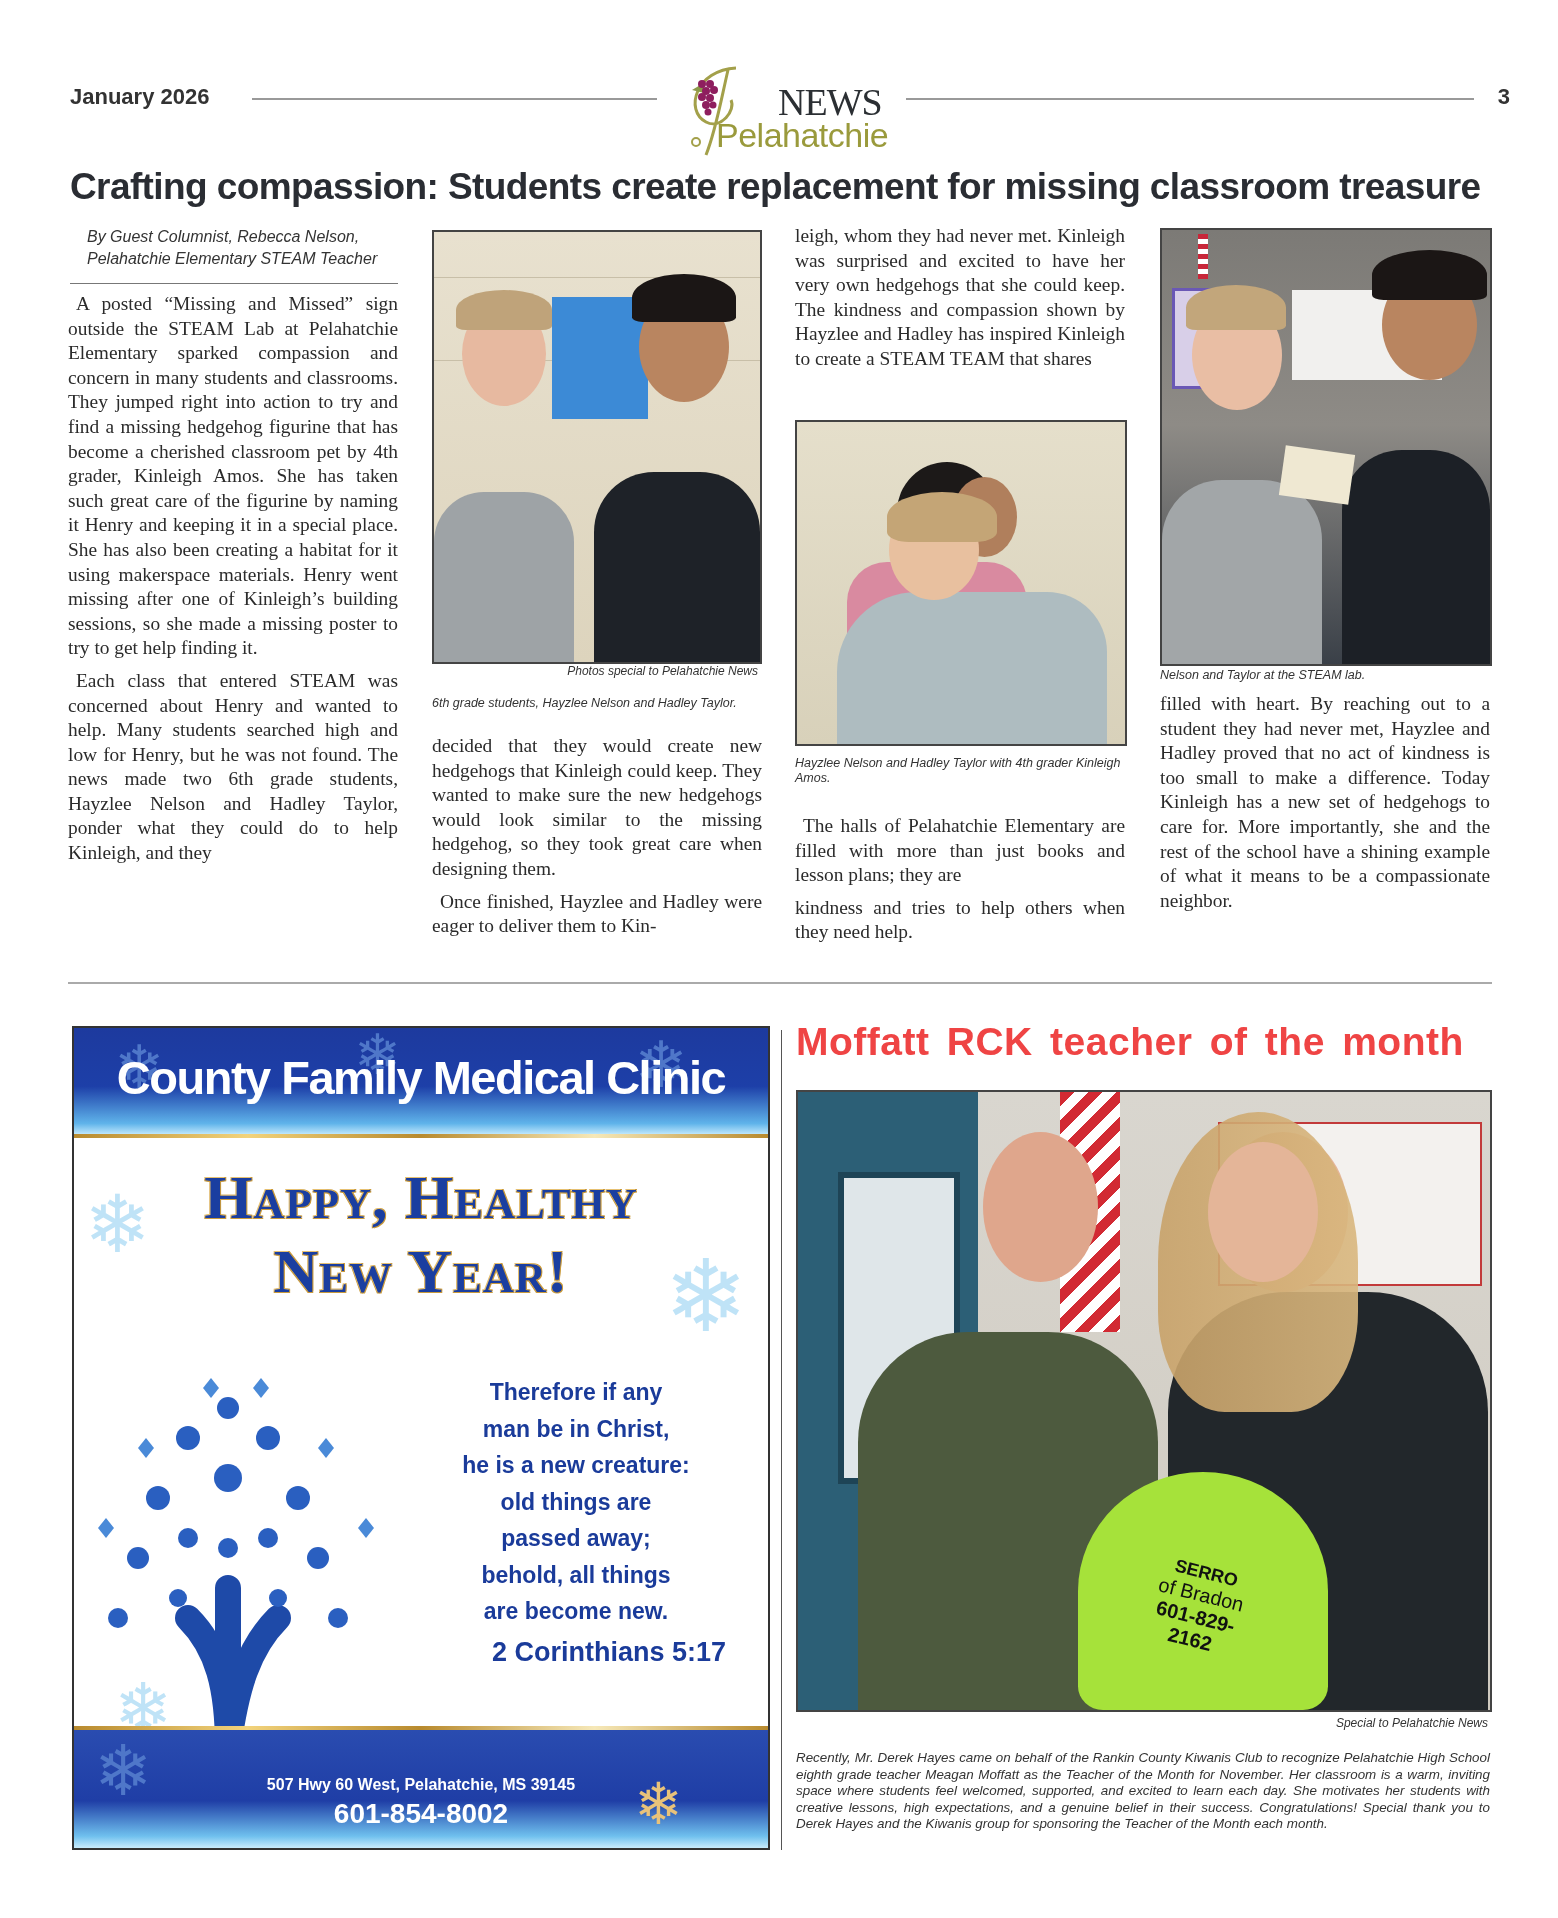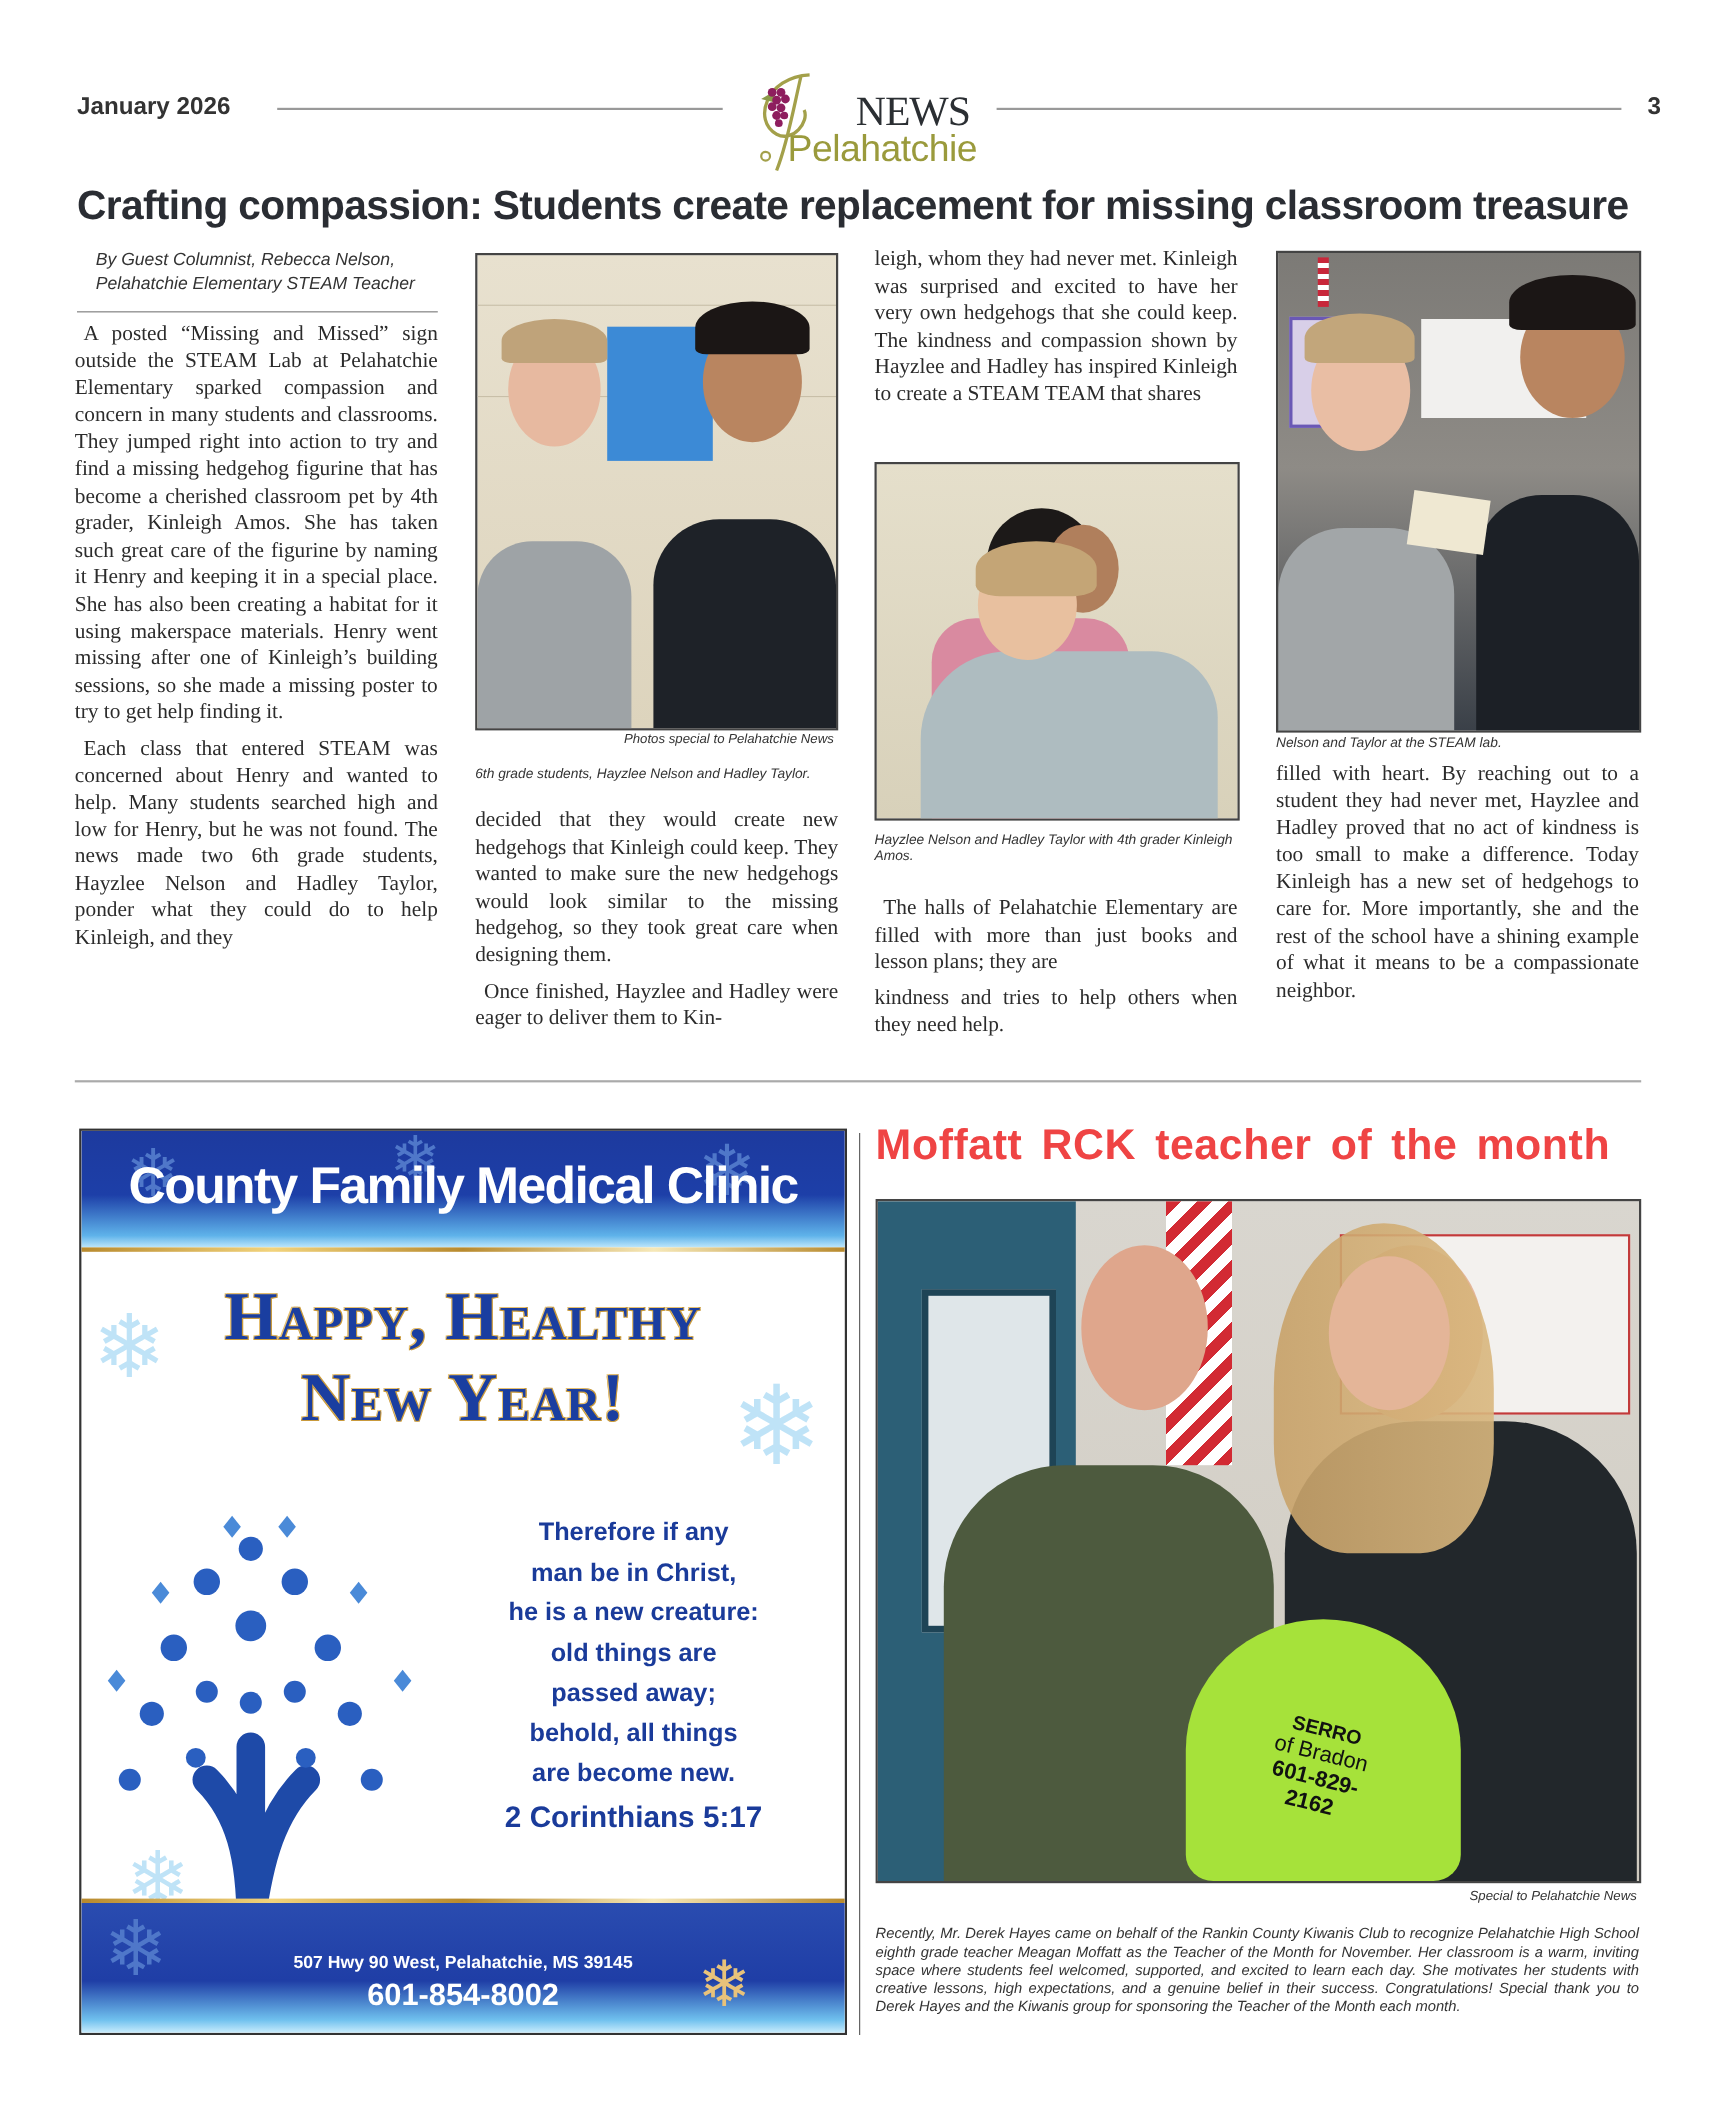--- a/index.html
+++ b/index.html
@@ -31,21 +31,21 @@
   .divider { left:68px; top:982px; width:1424px; height:2px; background:#aaa; }
   .vdivider { left:781px; top:1030px; width:1px; height:820px; background:#555; }
 
   
   .ad { left:72px; top:1026px; width:694px; height:820px; border:2px solid #333; background:#fff; overflow:hidden; }
   .ad-top { position:absolute; left:0; top:0; width:100%; height:106px; background:linear-gradient(#1d3a9e 0%, #1d3fa8 55%, #5fb3ea 90%, #bde6fb 100%); }
   .ad-title { position:absolute; left:0; top:22px; width:100%; text-align:center; font-family:"Liberation Sans", sans-serif; font-weight:bold; font-size:47px; color:#fff; letter-spacing:-1.5px; }
   .ad-gold { position:absolute; left:0; top:106px; width:100%; height:4px; background:linear-gradient(90deg,#b88a2e,#f2d37c,#b88a2e,#f6e8b8,#b88a2e); }
   .ad-happy { position:absolute; left:0; top:132px; width:100%; text-align:center; font-family:"Liberation Serif", serif; font-weight:bold; font-size:62px; line-height:74px; color:#1a3ea0; letter-spacing:1px; text-shadow: 1px 1px 0 #c99a3c, -1px -1px 0 #e6c071, 1px -1px 0 #c99a3c, -1px 1px 0 #c99a3c; font-variant:small-caps; }
   .ad-verse { position:absolute; left:352px; top:346px; width:300px; text-align:center; font-family:Liberation Sans, sans-serif; font-weight:bold; font-size:23px; line-height:36.5px; color:#1a3b9a; }
-  .ad-ref { margin-top:4px; font-size:27px; }
+  .ad-ref { margin-top:4px; font-size:27px;text-align:right; }
   .ad-bottom { position:absolute; left:0; bottom:0; width:100%; height:118px; background:linear-gradient(#2a4cb0 0%, #1f3ea6 60%, #6fc0ee 90%, #c9ecfc 100%); }
   .ad-gold2 { position:absolute; left:0; bottom:118px; width:100%; height:4px; background:linear-gradient(90deg,#b88a2e,#f2d37c,#b88a2e,#f6e8b8,#b88a2e); }
   .ad-names { position:absolute; left:0; top:10px; width:100%; text-align:center; font-family:"Liberation Sans", sans-serif; font-weight:bold; font-size:24px; color:#fff; letter-spacing:-0.5px; }
   .ad-addr { position:absolute; left:0; top:46px; width:100%; text-align:center; font-family:"Liberation Sans", sans-serif; font-weight:bold; font-size:16px; color:#fff; }
   .ad-phone { position:absolute; left:0; top:68px; width:100%; text-align:center; font-family:"Liberation Sans", sans-serif; font-weight:bold; font-size:28px; color:#fff; }
   .flake { position:absolute; color:#bfe3f7; font-family:"DejaVu Sans", sans-serif; }
 
   .h2 { left:796px; top:1020px; width:694px; font-family:"Liberation Sans", sans-serif; font-weight:bold; font-size:39px; color:#ef4444; letter-spacing:0.5px; white-space:nowrap; word-spacing:6px; }
   .long-caption { left:796px; top:1750px; width:694px; font-family:"Liberation Sans", sans-serif; font-style:italic; font-size:13.4px; line-height:16.5px; color:#333; text-align:justify; }
 </style>
@@ -202,21 +202,21 @@
     <div>passed away;</div>
     <div>behold, all things</div>
     <div>are become new.</div>
     <div class="ad-ref">2 Corinthians 5:17</div>
   </div>
 
   <div class="ad-gold2"></div>
   <div class="ad-bottom">
     <span class="flake" style="left:20px;top:0px;font-size:70px;color:#4f77c9">❄</span>
     <span class="flake" style="left:560px;top:40px;font-size:58px;color:#e8c27a">❄</span>
-    <div class="ad-addr">507 Hwy 90 West, Pelahatchie, MS 39145</div>
+    <div class="ad-addr">507 Hwy 60 West, Pelahatchie, MS 39145</div>
     <div class="ad-phone">601-854-8002</div>
   </div>
 </div>
 
 <div class="abs vdivider"></div>
 
 <div class="abs h2">Moffatt RCK teacher of the month</div>
 
 <div class="abs photo" style="left:796px; top:1090px; width:692px; height:618px; background:linear-gradient(180deg,#d9d6cf 0%,#cfcac0 100%);">
   <div style="position:absolute;left:0;top:0;width:180px;height:618px;background:#2c5f76"></div>

